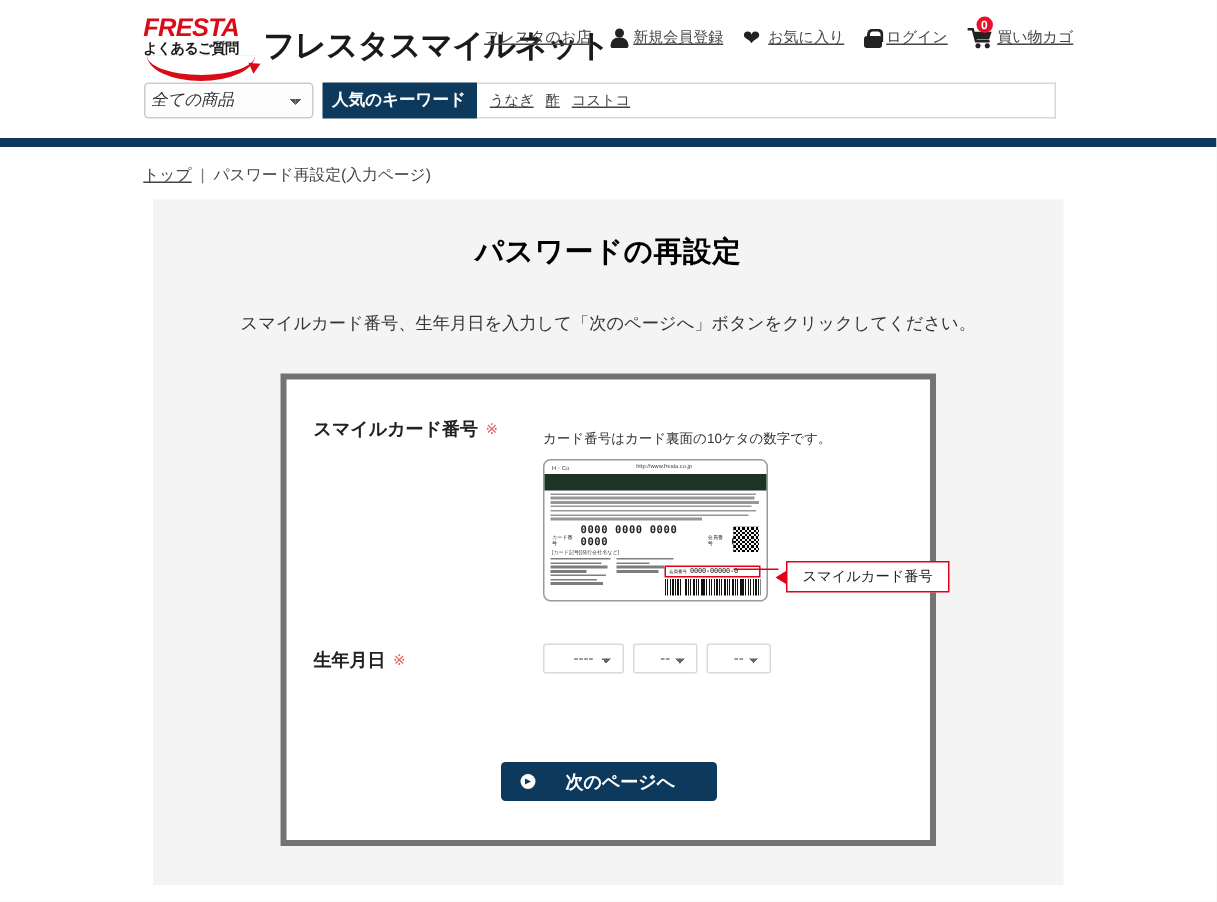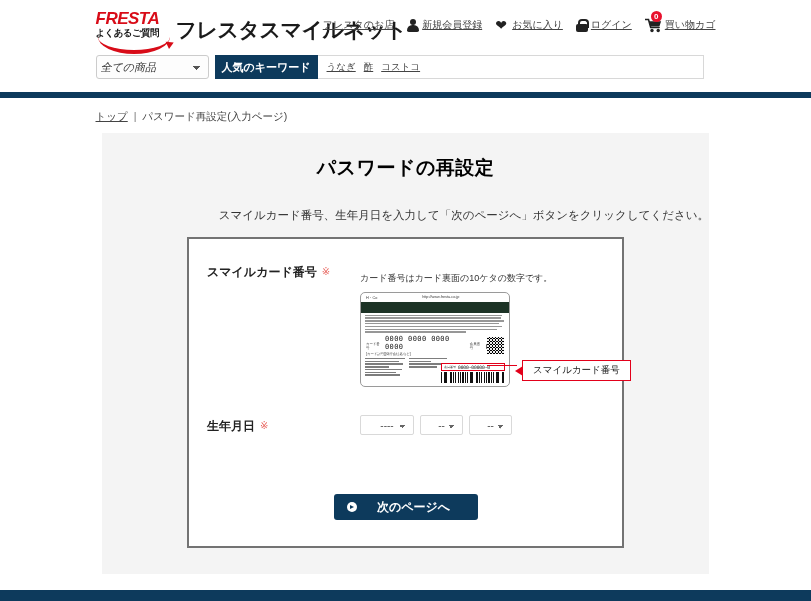--- a/index.html
+++ b/index.html
@@ -292,31 +292,31 @@
   }
   .page-title {
     text-align: center;
     font-size: 19px;
     font-weight: bold;
     color: #000000;
     letter-spacing: 0.5px;
     margin-bottom: 27px;
   }
   .page-desc {
-    text-align: right;
+    text-align: center;
     font-size: 11.5px;
     color: #333333;
-    margin-bottom: 14px;
+    margin-bottom: 26px;
   }
 
   .form-card {
     width: 437px;
     margin: 0 auto;
     background: #ffffff;
-    border: 2px solid #737373;
+    border: 4px solid #737373;
     padding: 22px 0 26px 0;
     box-sizing: border-box;
   }
   .form-row {
     display: flex;
     padding: 0 18px;
     margin-bottom: 6px;
   }
   .form-label {
     width: 153px;
@@ -390,21 +390,21 @@
   .card-nums {
     display: flex;
     align-items: flex-end;
     gap: 3px;
     padding: 1px 5px 0 5px;
     font-size: 4px;
     color: #222;
   }
   .card-nums .big {
     font-size: 7px;
-    font-weight: normal;
+    font-weight: bold;
     letter-spacing: 0.4px;
     font-family: "DejaVu Sans Mono", monospace;
   }
   .card-nums .tiny { font-size: 3.4px; margin-bottom: 1px; }
   .card-sub {
     font-size: 3.4px;
     color: #333;
     padding: 1px 5px 0 5px;
   }
   .card-lower {

